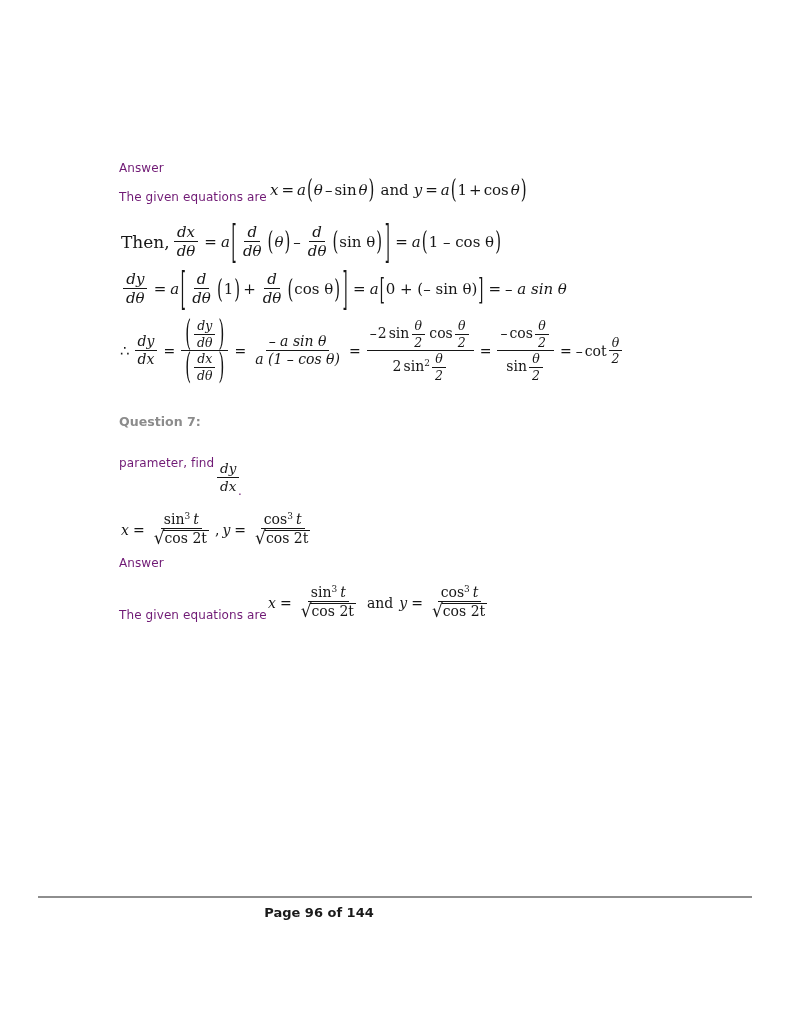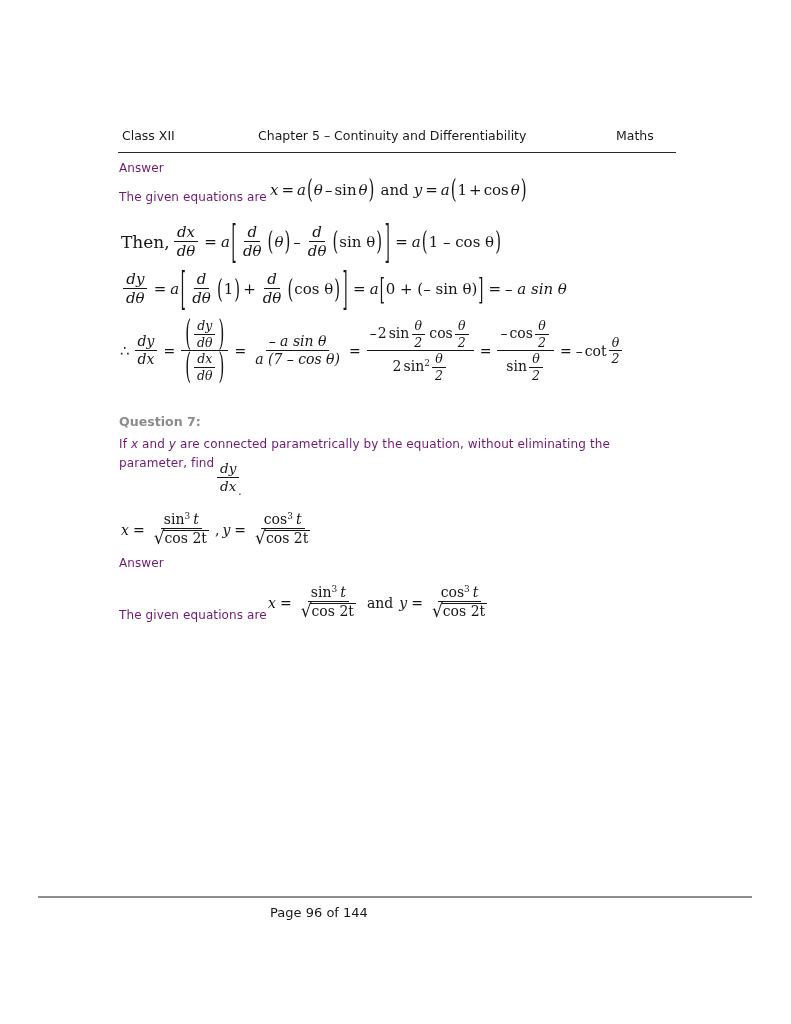--- a/index.html
+++ b/index.html
@@ -163,34 +163,29 @@
     height: 0;
     border-top: 2.2px solid #8e8e8e;
   }
   .footer-text {
     position: absolute;
     left: 0;
     top: 905px;
     width: 638px;
     text-align: center;
     font-size: 13px;
-    font-weight: normal;
+    font-weight: bold;
     color: #1a1a1a;
   }
 </style>
 </head>
 <body>
 
 <div class="page">
 
-  <div class="header">
-    <span class="h-class">Class XII</span>
-    <span class="h-chapter">Chapter 5 – Continuity and Differentiability</span>
-    <span class="h-subject">Maths</span>
-  </div>
 
   <div class="txt" style="left:119px; top:161px;">Answer</div>
 
   <div class="txt" style="left:119px; top:190px;">The given equations are</div>
 
   <div class="math" style="left:270px; top:181px;">
     <span>x</span>
     <span class="up" style="margin:0 3px;">=</span>
     <span>a</span>
     <span class="p-tall">(</span>
@@ -303,21 +298,21 @@
       </span>
     </span>
 
     <span class="up" style="margin:0 4px;">=</span>
 
     <span class="frac">
       <span class="num">
         <span>– a sin θ</span>
       </span>
       <span class="den">
-        <span>a (7 – cos θ)</span>
+        <span>a (1 – cos θ)</span>
       </span>
     </span>
 
     <span class="up" style="margin:0 4px;">=</span>
 
     <span class="frac">
       <span class="num">
         <span class="up">–</span>
         <span class="up" style="margin-left:1px;">2</span>
         <span class="up" style="margin-left:2px;">sin</span>
@@ -366,23 +361,20 @@
     <span class="up">–</span>
     <span class="up" style="margin-left:2px;">cot</span>
     <span class="frac sm">
       <span class="num">θ</span>
       <span class="den">2</span>
     </span>
   </div>
 
   <div class="qlabel" style="left:119px; top:414px;">Question 7:</div>
 
-  <div class="txt" style="left:119px; top:437px;">
-    <span>If </span><span class="it">x</span><span> and </span><span class="it">y</span><span> are connected parametrically by the equation, without eliminating the</span>
-  </div>
 
   <div class="txt" style="left:119px; top:456px;text-align:right;">parameter, find</div>
 
   <div class="math" style="left:215px; top:461px; font-size:13.5px;">
     <span class="frac">
       <span class="num">dy</span>
       <span class="den">dx</span>
     </span>
   </div>
   <div class="txt" style="left:238px; top:484px;">.</div>

